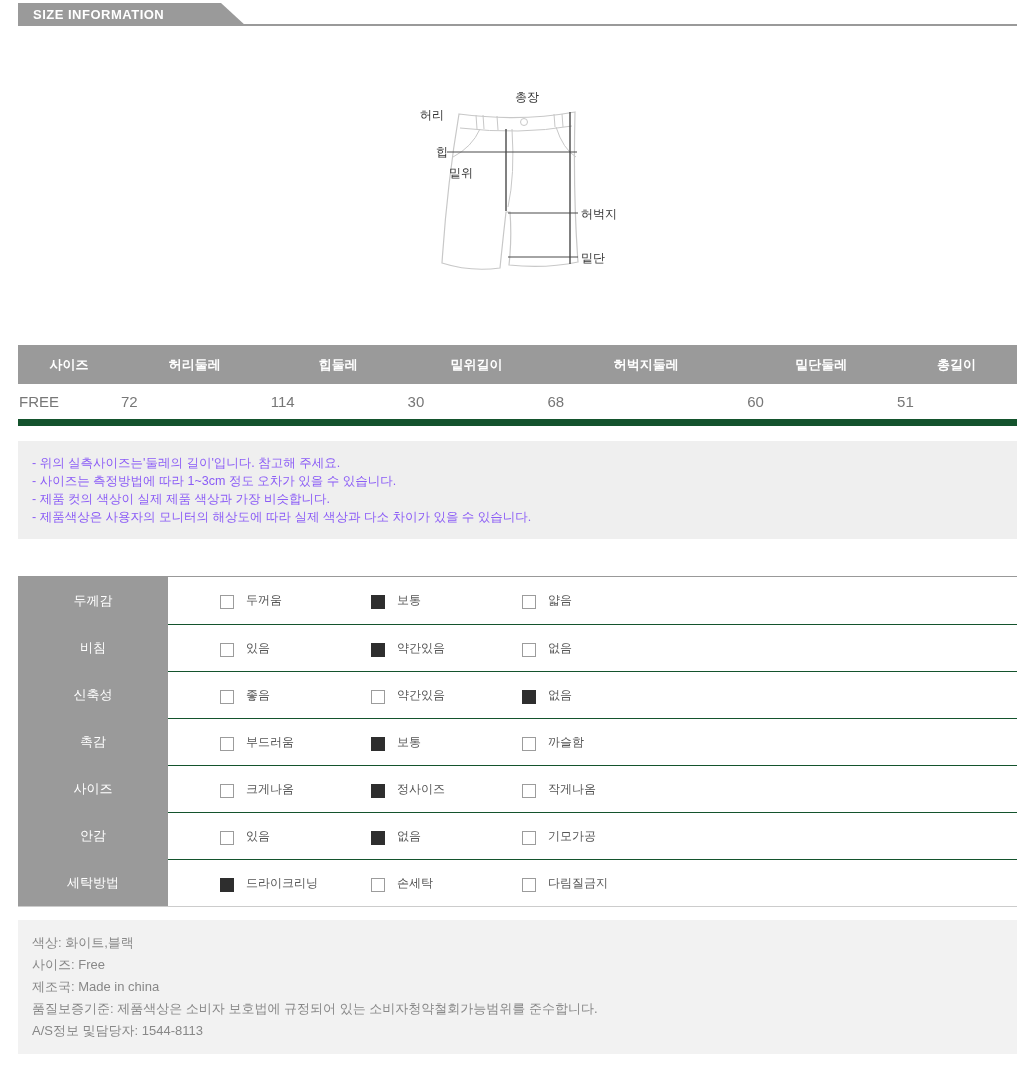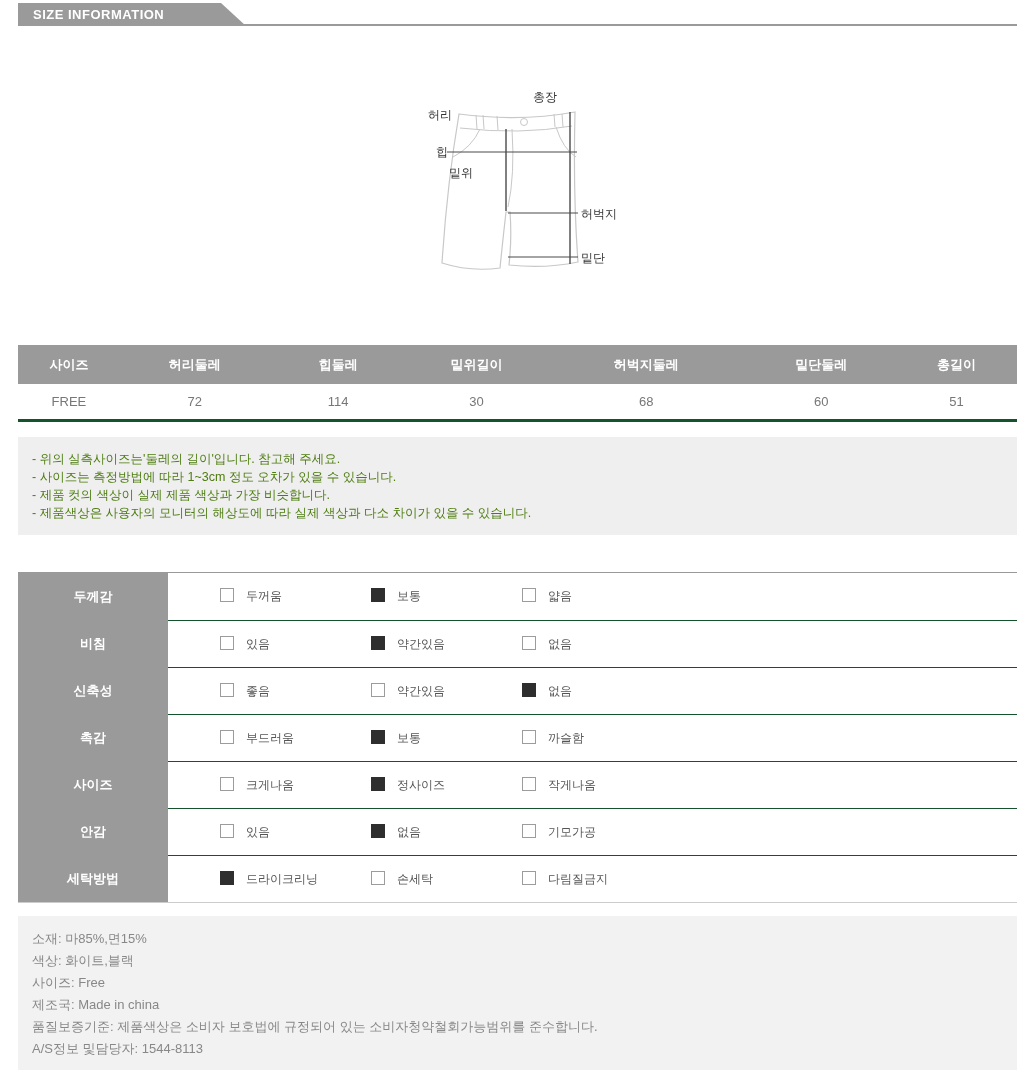--- a/index.html
+++ b/index.html
@@ -19,34 +19,34 @@
     padding-left:15px;box-sizing:border-box;letter-spacing:.5px;
   }
 
   
   .diagram{position:relative;width:220px;height:205px;margin-left:402px;margin-top:59px}
   .dlabel{position:absolute;font-size:12px;color:#333;white-space:nowrap}
 
   
   .size-table{width:999px;border-collapse:collapse;table-layout:fixed;margin-top:55px}
   .size-table th{background:#9a9a9a;color:#fff;font-size:13px;font-weight:bold;height:37px;text-align:center}
-  .size-table td{background:#fff;color:#777;font-size:13px;height:33px;text-align:center;border-bottom:3px solid #14532d}
+  .size-table td{background:#fff;color:#777;font-size:15px;height:33px;border-bottom:7px solid #14532d}
 
   
   .notes{margin-top:15px;background:#efefef;padding:13px 14px;box-sizing:border-box}
-  .note-line{font-size:12.5px;color:#4d7c0f;line-height:18px}
+  .note-line{font-size:12.5px;color:#8b5cf6;line-height:18px}
 
   
   .attr{margin-top:37px;border-top:1px solid #999;border-bottom:1px solid #ccc}
   .attr-row{display:flex;height:47px}
-  .attr-label{width:150px;background:#9a9a9a;color:#fff;font-weight:bold;font-size:13px;
+  .attr-label{width:150px;background:#9a9a9a;color:#fff;font-weight:normal;font-size:13px;
     display:flex;align-items:center;justify-content:center;flex:none}
   .attr-opts{flex:1;display:flex;align-items:center;padding-left:52px;box-sizing:border-box;background:#fff}
   .attr-row + .attr-row .attr-opts{border-top:1px solid #14532d}
-  .attr-opt{width:151px;display:flex;align-items:flex-start;flex:none}
+  .attr-opt{width:151px;display:flex;align-items:flex-end;flex:none}
   .cb{width:14px;height:14px;border:1px solid #9c9c9c;background:#fff;margin-right:12px;box-sizing:border-box;flex:none}
   .cb.checked{background:#2e2e2e;border-color:#2e2e2e}
   .opt-label{font-size:12px;color:#555}
 
   
   .info{margin-top:13px;background:#f2f2f2;padding:12px 14px;box-sizing:border-box}
   .info-line{font-size:13px;color:#888;line-height:22px}
 </style>
 </head>
 <body>
@@ -72,22 +72,22 @@
       <path d="M92,44 Q95,90 88,122" fill="none" stroke="#c8c8c8" stroke-width="1"></path>
 
       <path d="M33,72 Q52,62 60,44 M136,42 Q143,64 156,72" fill="none" stroke="#c8c8c8" stroke-width="1"></path>
 
       <path d="M27,67 L157,67" stroke="#4a4a4a" stroke-width="1.2"></path>
       <path d="M86,44 L86,126" stroke="#4a4a4a" stroke-width="1.4"></path>
       <path d="M150,27 L150,179" stroke="#4a4a4a" stroke-width="1.4"></path>
       <path d="M88,128 L158,128" stroke="#4a4a4a" stroke-width="1.2"></path>
       <path d="M88,172 L158,172" stroke="#4a4a4a" stroke-width="1.2"></path>
     </svg>
-    <span class="dlabel" style="left:113px;top:4px">총장</span>
-    <span class="dlabel" style="left:8px;top:22px">허리</span>
+    <span class="dlabel" style="left:95px;top:4px">총장</span>
+    <span class="dlabel" style="left:0;top:22px">허리</span>
     <span class="dlabel" style="left:16px;top:59px">힙</span>
     <span class="dlabel" style="left:29px;top:80px">밑위</span>
     <span class="dlabel" style="left:161px;top:121px">허벅지</span>
     <span class="dlabel" style="left:161px;top:165px">밑단</span>
   </div>
 
   <table class="size-table">
     <colgroup>
       <col style="width:10.2%">
         <col style="width:15%">
@@ -244,21 +244,20 @@
           </span>
           <span class="attr-opt">
             <span class="cb"></span>
             <span class="opt-label">다림질금지</span>
           </span>
         </div>
       </div>
     </div>
 
   <div class="info" id="info-box">
-      <div class="info-line">소재: 마85%,면15%</div>
       <div class="info-line">색상: 화이트,블랙</div>
       <div class="info-line">사이즈: Free</div>
       <div class="info-line">제조국: Made in china</div>
       <div class="info-line">품질보증기준: 제품색상은 소비자 보호법에 규정되어 있는 소비자청약철회가능범위를 준수합니다.</div>
       <div class="info-line">A/S정보 및담당자: 1544-8113</div>
     </div>
 
 </div>
 
 </body></html>

